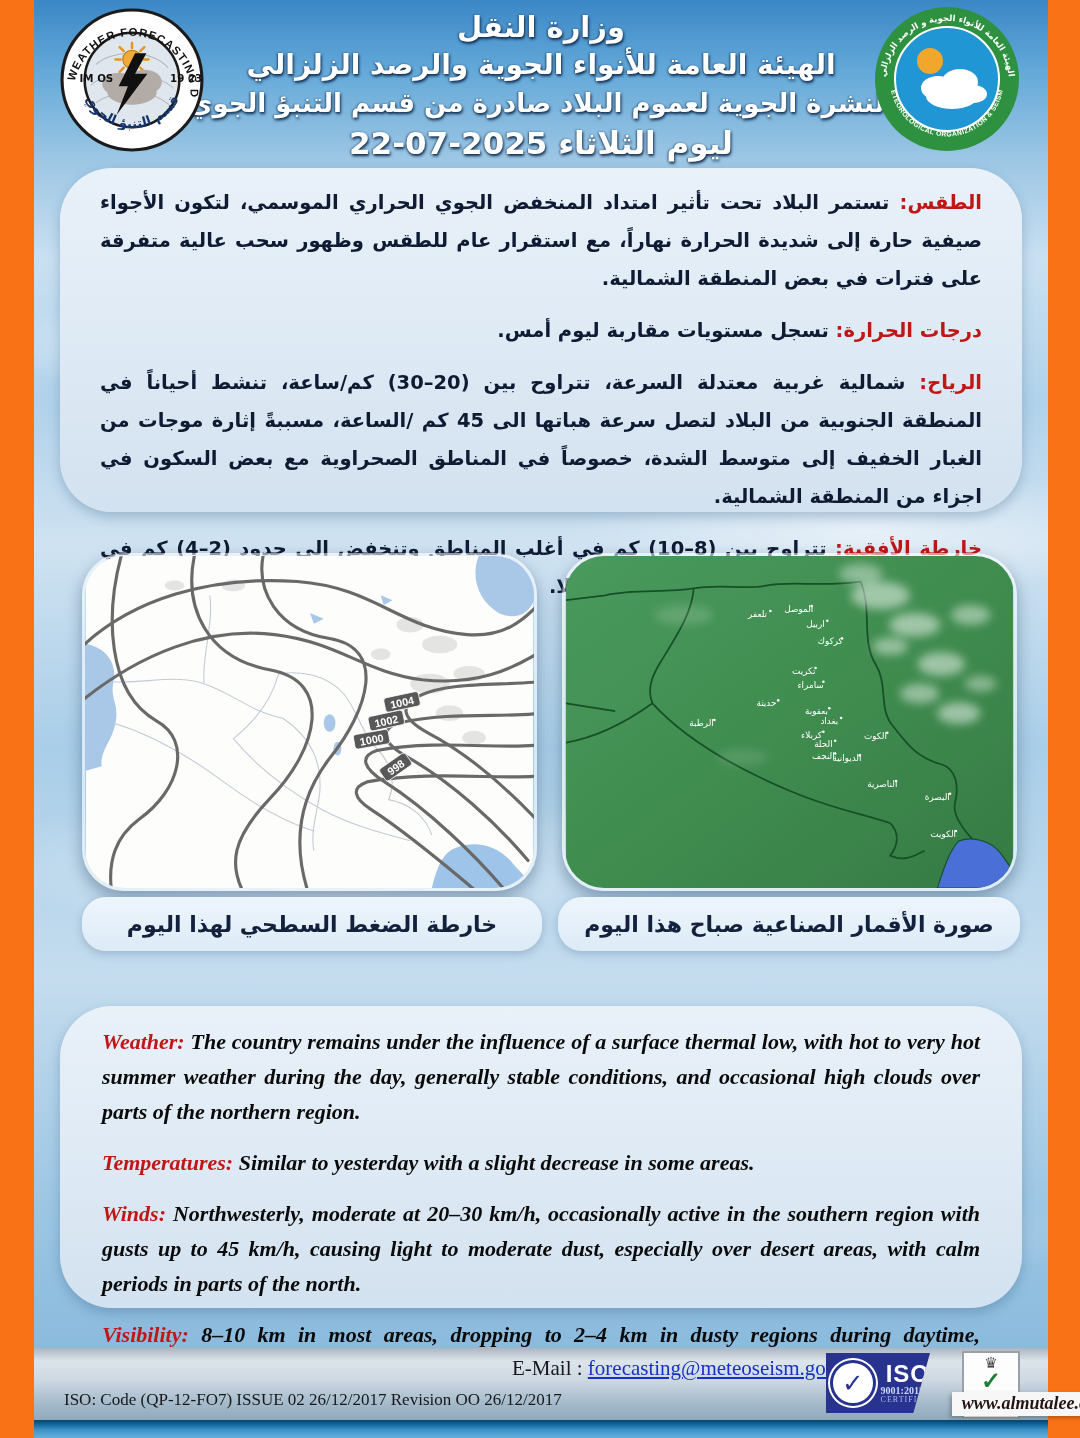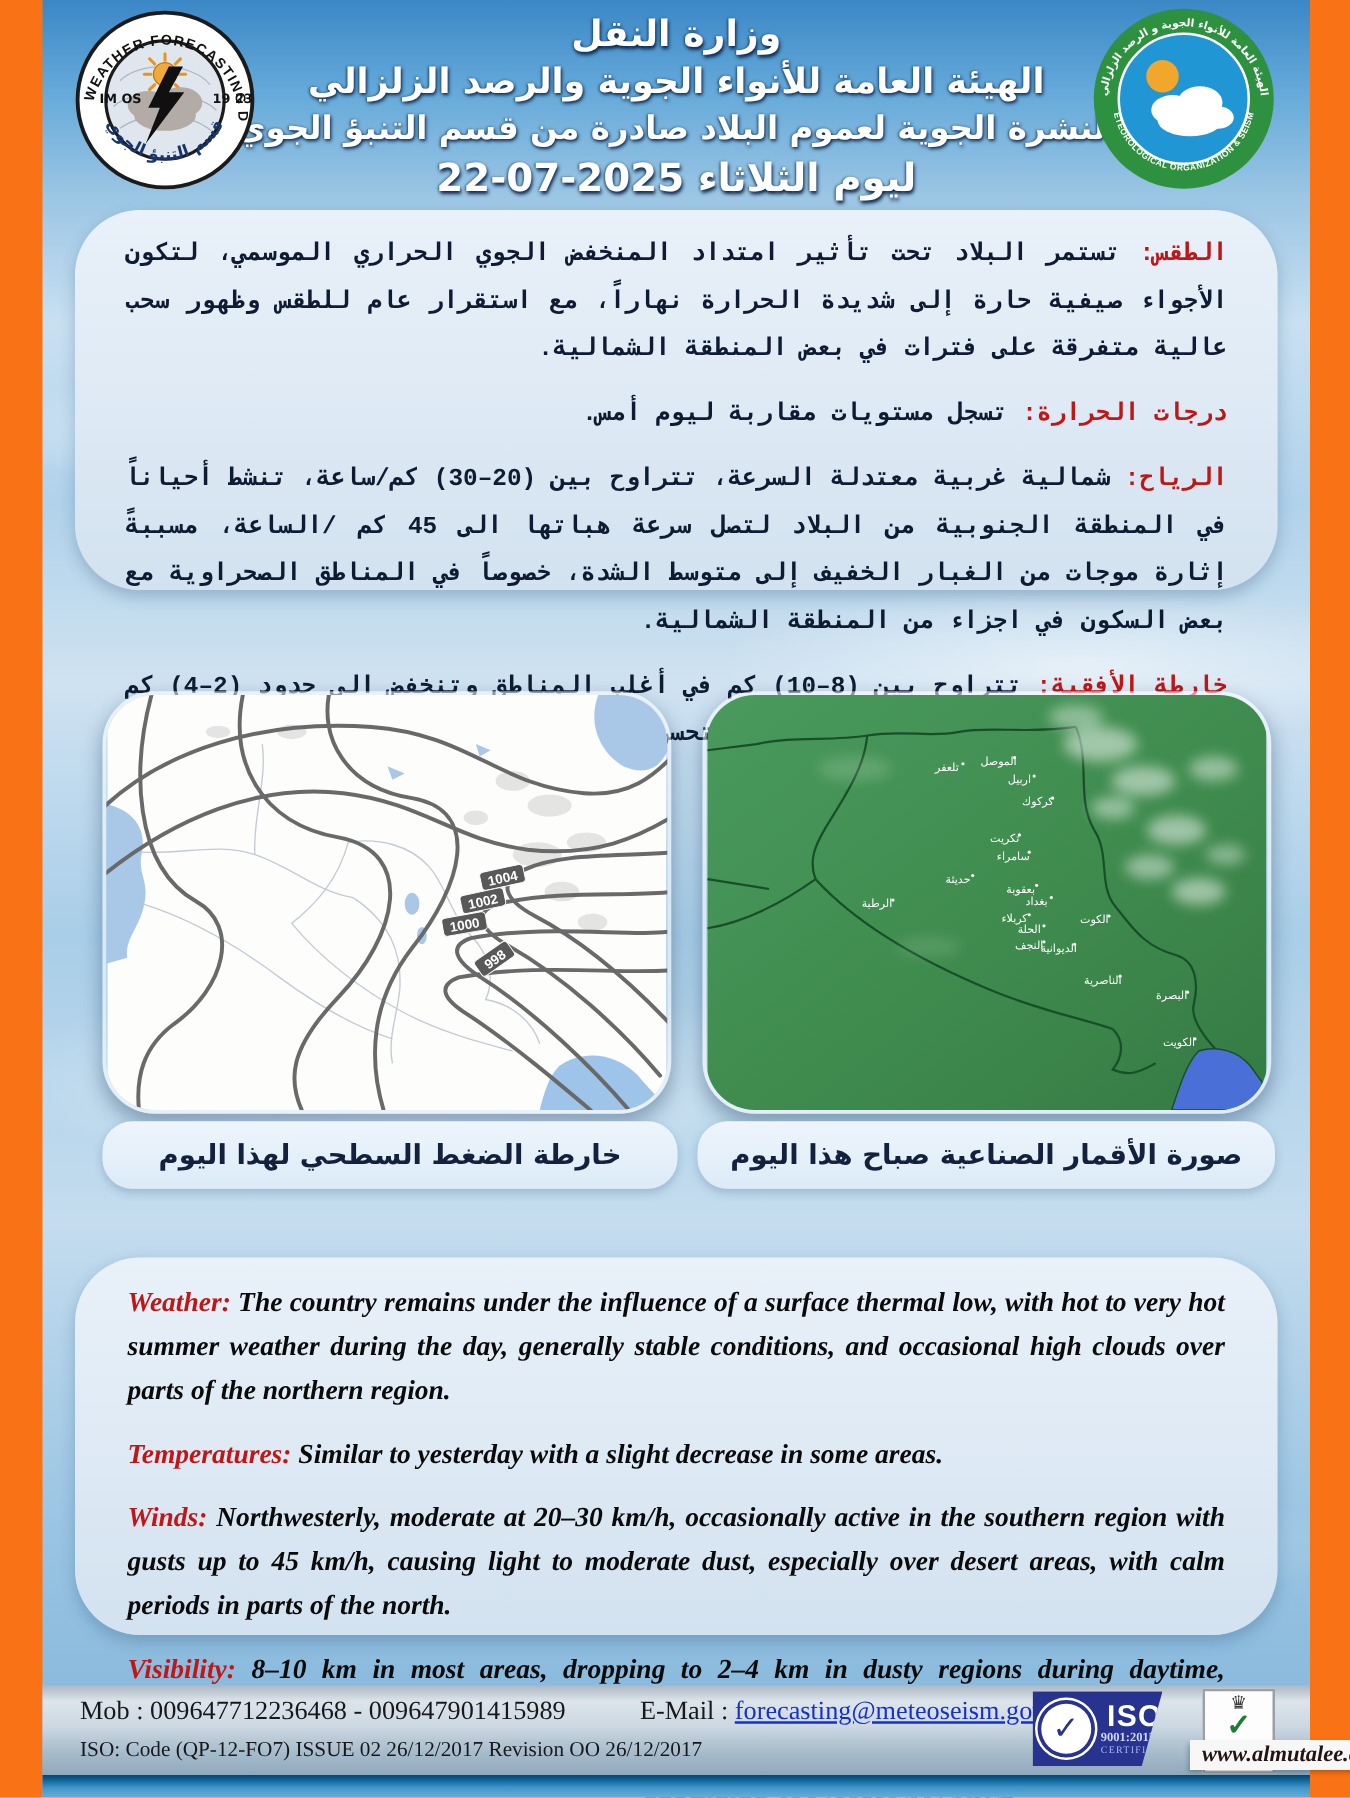--- a/index.html
+++ b/index.html
@@ -22,21 +22,21 @@
   .t2{font-size:28px;line-height:38px;}
   .t3{font-size:26px;line-height:38px;}
   .t4{font-size:31px;line-height:42px;}
   .logo{position:absolute;top:8px;}
   .logo.left{left:26px;}
   .logo.right{right:26px;top:4px;}
   
   .panel{position:absolute;left:26px;width:962px;border-radius:52px;
          background:linear-gradient(180deg,#e9f1f9 0%,#dde9f4 55%,#d3e2f0 100%);
          box-shadow:0 5px 12px rgba(40,80,120,.28);}
-  .arabic-panel{top:168px;height:304px;padding:16px 40px 0 40px;box-sizing:border-box;direction:rtl;font-family:Liberation Mono, monospace;}
+  .arabic-panel{top:168px;height:344px;padding:16px 40px 0 40px;box-sizing:border-box;direction:rtl;}
   .arabic-panel p{margin:0 0 14px 0;font-size:19.5px;font-weight:bold;line-height:38px;color:#0e1b33;
                   text-align:justify;}
   .english-panel{top:1006px;height:302px;padding:18px 42px 0 42px;box-sizing:border-box;
                  font-family:"Liberation Serif",serif;font-style:italic;}
   .english-panel p{margin:0 0 16px 0;font-size:22px;font-weight:bold;line-height:35px;color:#0a0a0a;text-align:justify;}
   .lbl{color:#c01616;font-weight:bold;}
   
   .map-fig{position:absolute;top:553px;width:455px;height:338px;margin:0;border-radius:42px;overflow:hidden;
            box-shadow:0 7px 16px rgba(25,55,90,.4);border:3px solid rgba(255,255,255,.55);box-sizing:border-box;}
   .map-fig.left{left:48px;}
@@ -321,21 +321,20 @@
     <div class="caption right">صورة الأقمار الصناعية صباح هذا اليوم</div>
 
     <section class="panel english-panel">
       <p><span class="lbl">Weather:</span><span> The country remains under the influence of a surface thermal low, with hot to very hot summer weather during the day, generally stable conditions, and occasional high clouds over parts of the northern region.</span></p>
       <p><span class="lbl">Temperatures:</span><span> Similar to yesterday with a slight decrease in some areas.</span></p>
       <p><span class="lbl">Winds:</span><span> Northwesterly, moderate at 20–30 km/h, occasionally active in the southern region with gusts up to 45 km/h, causing light to moderate dust, especially over desert areas, with calm periods in parts of the north.</span></p>
       <p><span class="lbl">Visibility:</span><span> 8–10 km in most areas, dropping to 2–4 km in dusty regions during daytime, improving at night.</span></p>
     </section>
 
     <div class="footer">
-      <div class="f-mob">Mob : 009647712236468 - 009647901415989</div>
       <div class="f-mail"><span>E-Mail : </span><a href="#">forecasting@meteoseism.gov.iq</a></div>
       <div class="f-iso">ISO: Code (QP-12-FO7)   ISSUE 02   26/12/2017 Revision   OO   26/12/2017</div>
       <div class="f-cert">CERTIFIED ISO122532/001/UK/En</div>
 
       <div class="iso-badge">
         <div class="iso-circle">✓</div>
         <div class="iso-texts">
           <div class="iso-name">ISO</div>
           <div class="iso-std">9001:2015</div>
           <div class="iso-cert">CERTIFIED</div>

